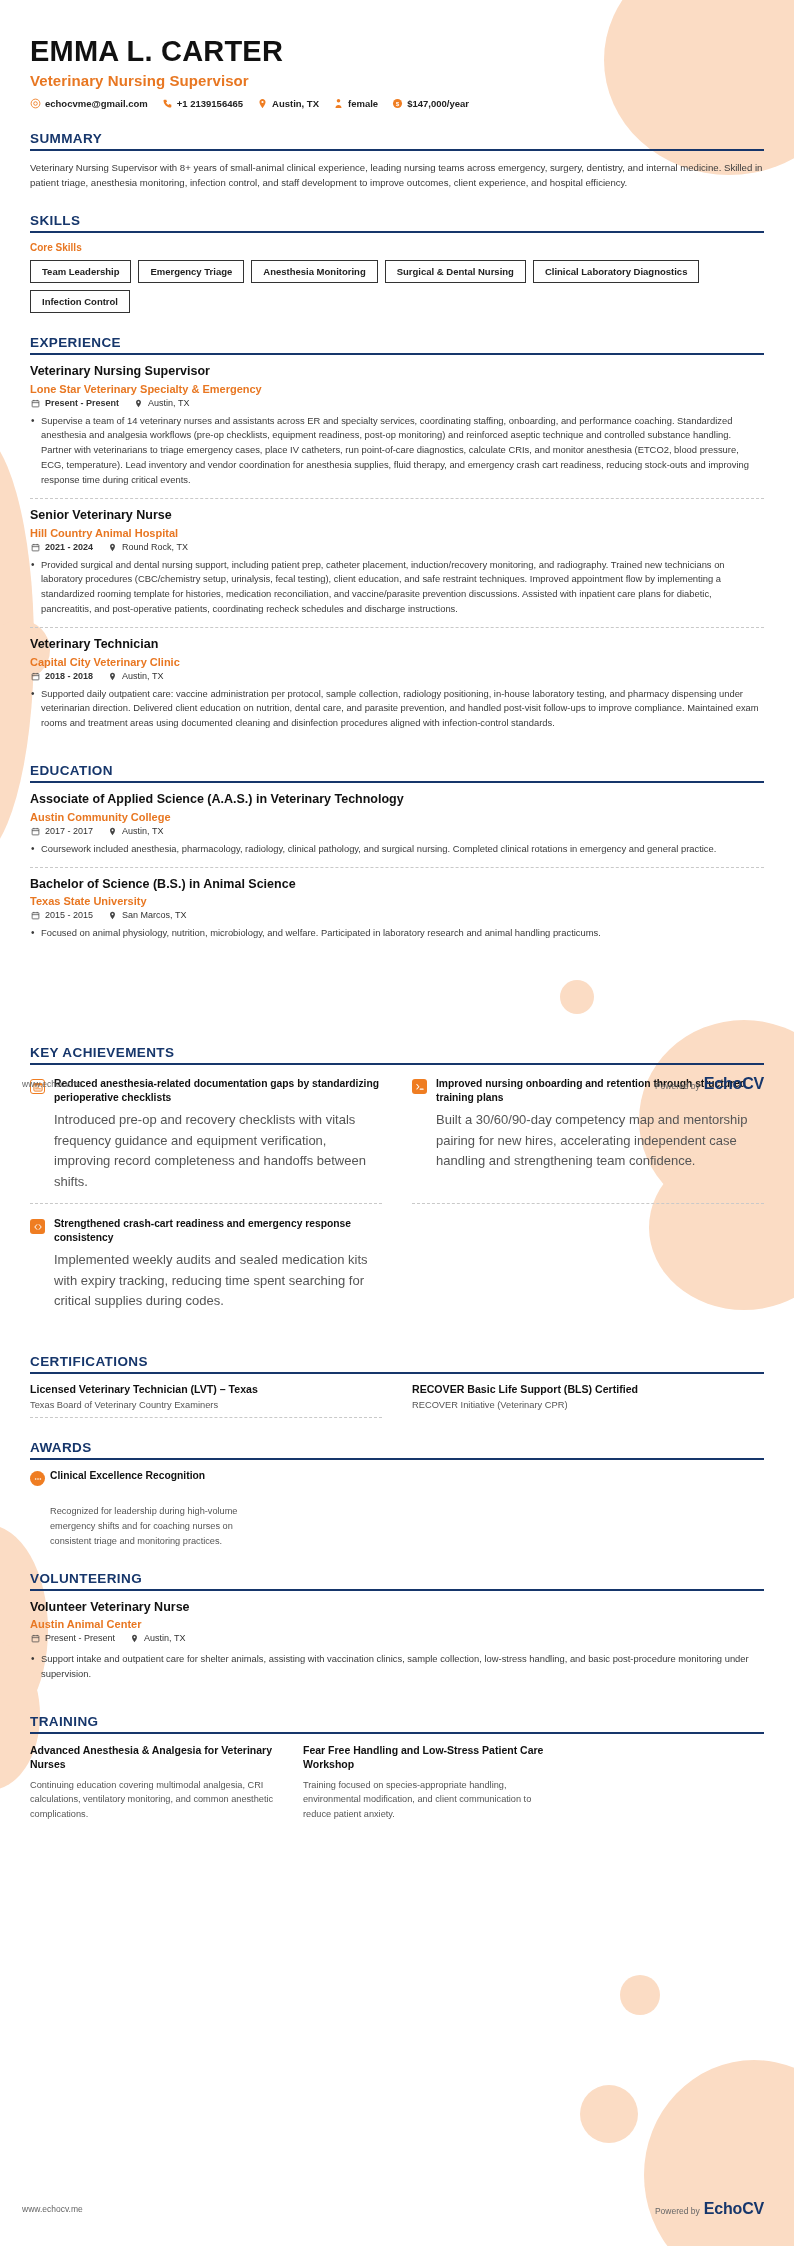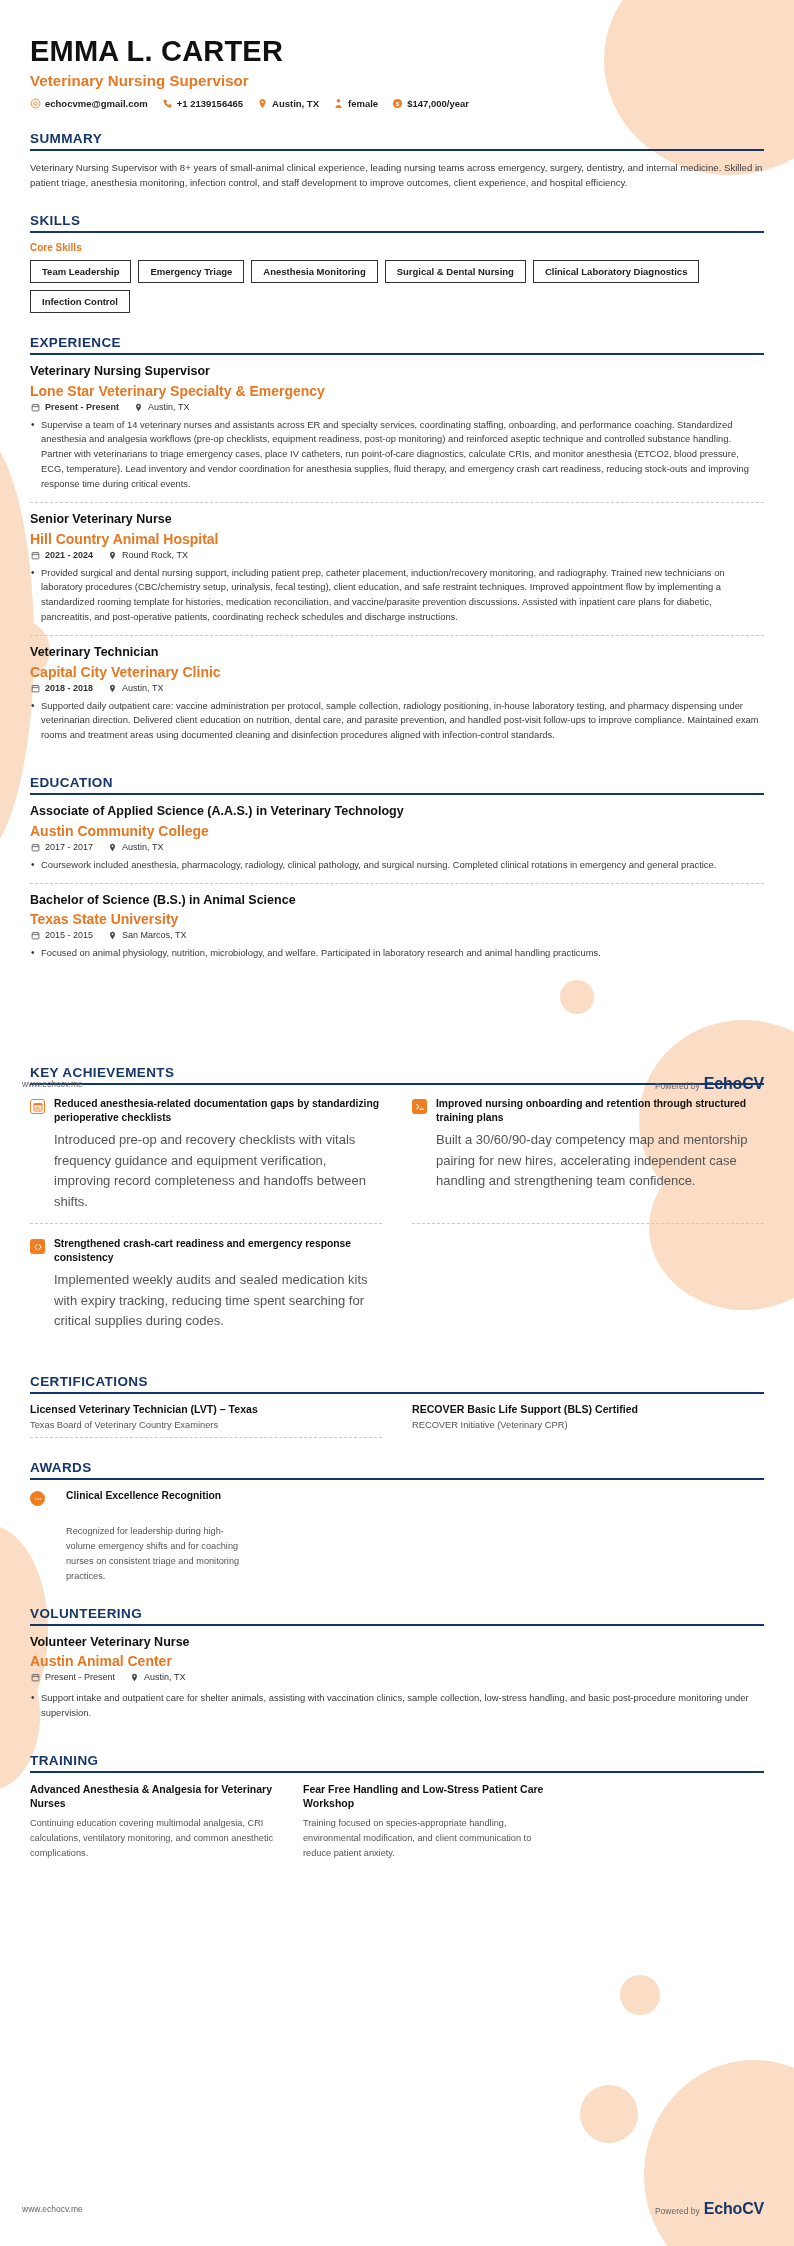--- a/index.html
+++ b/index.html
@@ -70,21 +70,21 @@
   .chips { display: flex; flex-wrap: wrap; gap: 7px; }
   .chip {
     border: 1px solid #333; padding: 5px 11px;
     font-size: 9.5px; font-weight: bold; color: #222; background: #fff;
   }
 
   
   .entry { padding-bottom: 8px; }
   .entry + .entry { border-top: 1px dashed #c9c9c9; padding-top: 9px; }
   .entry-title { font-size: 12.5px; font-weight: bold; color: #111; line-height: 1.25; }
-  .entry-org   { font-size: 14px; font-weight: bold; color: #e87722; margin-top: 3px; }
+  .entry-org   { font-size: 11px; font-weight: bold; color: #e87722; margin-top: 3px; }
   .entry-meta  { display: flex; align-items: center; gap: 14px; margin-top: 3px; }
   .meta-item   { display: flex; align-items: center; gap: 4px; font-size: 9px; color: #333; }
   .meta-item.bold-date .mtxt { font-weight: bold; }
   .mtxt { line-height: 1; text-align: right; }
   .bullets { margin-top: 5px; }
   .bullet {
     position: relative; padding-left: 11px;
     font-size: 9.4px; line-height: 1.58; color: #3a3a3a; margin-bottom: 2px;
   }
   .bullet::before {
@@ -123,21 +123,21 @@
   .ach-desc  { font-size: 13px; color: #555; line-height: 1.6; margin-top: 5px; }
 
   
   .cert-grid { display: grid; grid-template-columns: 1fr 1fr; gap: 0 30px; }
   .cert { padding-bottom: 7px; }
   .cert.ruled { border-bottom: 1px dashed #c9c9c9; }
   .cert-name { font-size: 10.6px; font-weight: bold; color: #111; }
   .cert-org  { font-size: 9.3px; color: #555; margin-top: 5px; }
 
   
-  .award { display: flex; gap: 21px; width: 215px; }
+  .award { display: flex; gap: 5px; width: 215px; }
   .award-ico {
     flex: 0 0 auto; width: 15px; height: 15px; border-radius: 50%;
     background: #ef7d22; display: flex; align-items: center; justify-content: center;
     margin-top: 2px;
   }
   .award-title { font-size: 10.3px; font-weight: bold; color: #111; line-height: 1.35; }
   .award-desc  { font-size: 9.2px; color: #555; line-height: 1.62; margin-top: 21px; }
 
   
   .train-grid { display: grid; grid-template-columns: 1fr 1fr; gap: 0 26px; width: 520px; }

